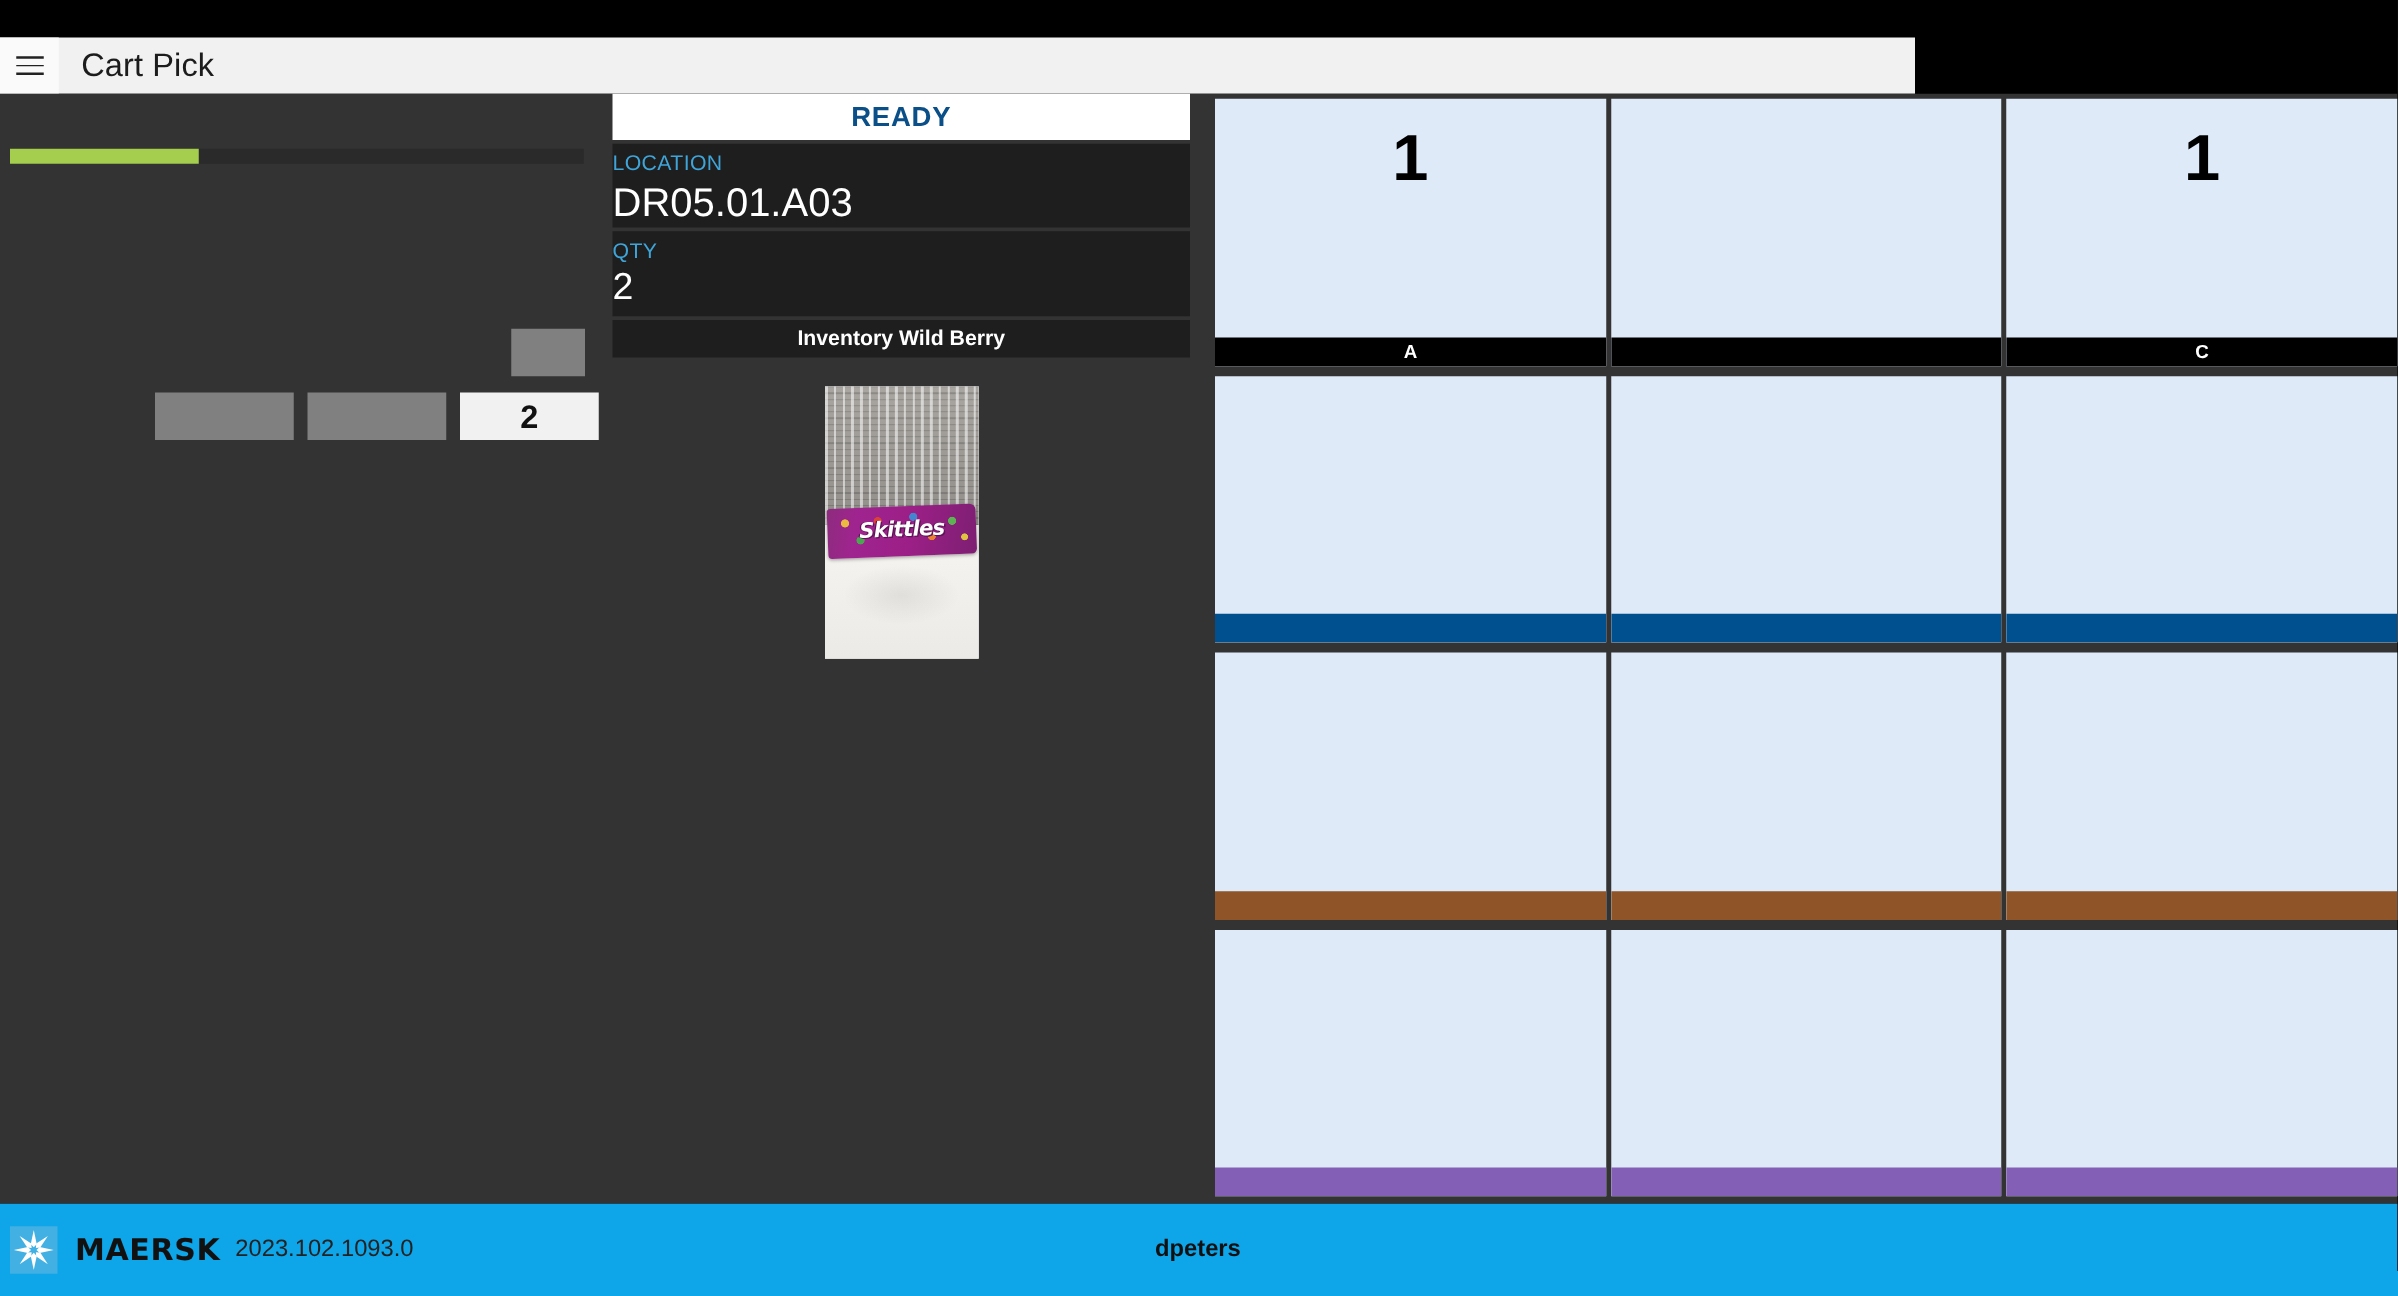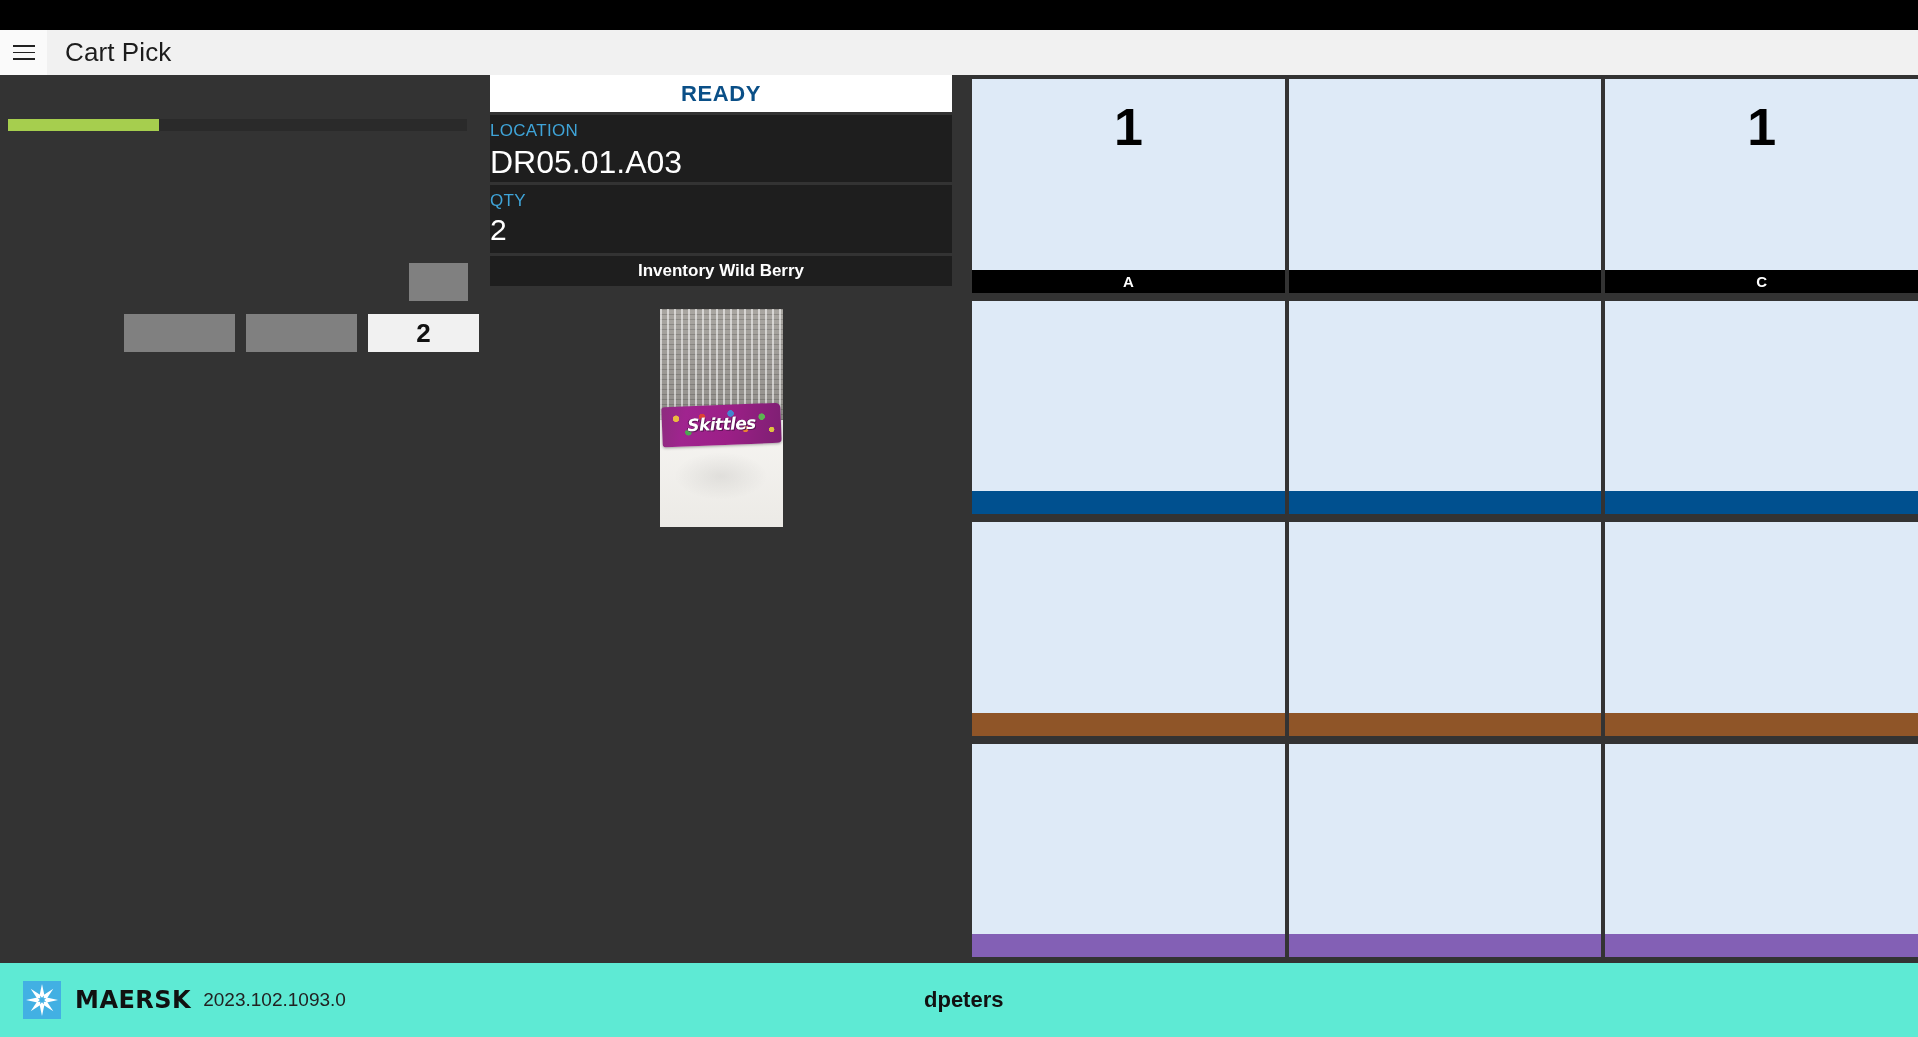--- a/index.html
+++ b/index.html
@@ -9,21 +9,21 @@
     font-family: "Liberation Sans", sans-serif;
     overflow: hidden;
   }
   #app { position: relative; width: 1918px; height: 1037px; background: #000; }
 
   
   .top-strip { position: absolute; left:0; top:0; width:1918px; height:30px; background:#000; }
 
   
   .titlebar {
-    position: absolute; left:0; top:30px; width:1918px; height:45px;
+    position: absolute; left:0; top:30px; width:1532px; height:45px;
     background:#f1f1f1; display:flex; align-items:center;
   }
   .hamburger-btn {
     width:47px; height:45px; background:#fafafa;
     display:flex; flex-direction:column; align-items:center; justify-content:center; gap:5px;
     cursor:pointer;
   }
   .hamburger-btn span { display:block; width:22px; height:1.5px; background:#222; }
   .title-text {
     margin-left:18px; font-size:26px; color:#1c1c1c; font-weight:400;
@@ -169,34 +169,34 @@
   }
   .cart-footer {
     position:absolute; left:0; right:0; bottom:0; height:23px;
     display:flex; align-items:center; justify-content:center;
     color:#ffffff; font-size:15px; font-weight:bold;
   }
 
   
   .statusbar {
     position:absolute; left:0; top:963px; width:1918px; height:74px;
-    background:#5eead4; display:flex; align-items:center;padding-left:15px;
+    background:#0ea5e9; display:flex; align-items:center;
   }
   .maersk-logo {
     margin-left:8px; width:38px; height:38px; background:#42b0e3;
     position:relative; flex:none;
   }
   .maersk-logo svg { position:absolute; left:0; top:0; }
   .maersk-word {
     margin-left:14px; font-size:24px; font-weight:bold; color:#111;
     letter-spacing:.5px; font-family:"DejaVu Sans", sans-serif;
   }
   .version-text { margin-left:12px; font-size:19px; color:#222; }
   .user-text {
-    position:absolute; left:924px; font-size:22px; font-weight:bold; color:#111;
+    position:absolute; left:924px; font-size:19px; font-weight:bold; color:#111;
   }
 </style>
 </head>
 <body>
 
 <div id="app">
 
   <div class="top-strip"></div>
 
   <div class="titlebar">

